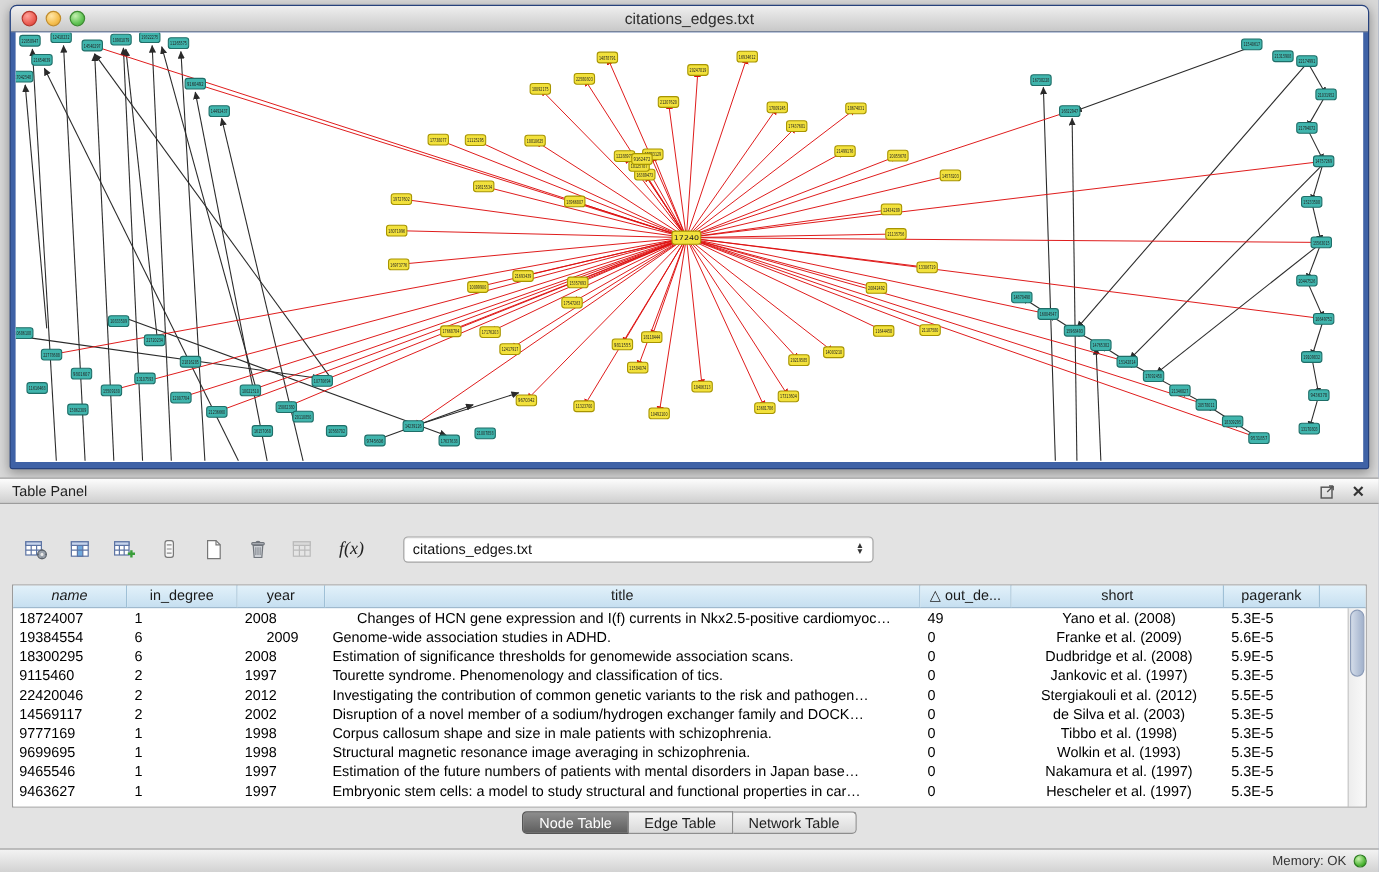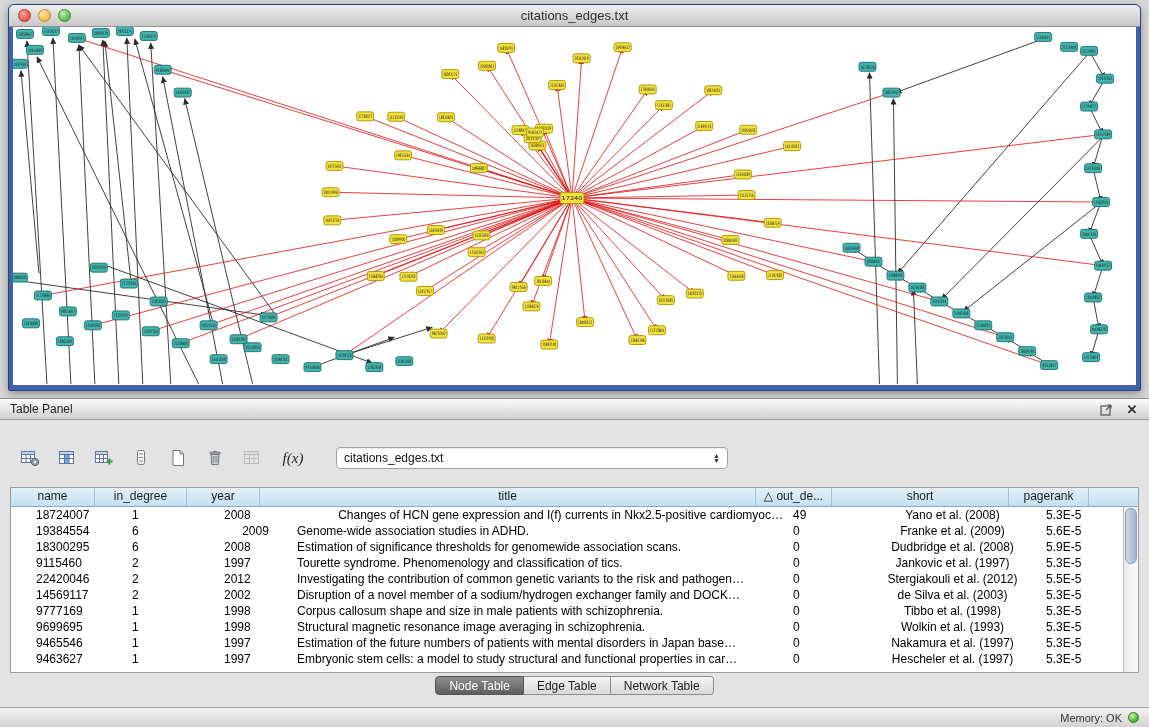--- a/index.html
+++ b/index.html
@@ -79,21 +79,21 @@
   }
   .table-header { display: flex; height: 19px; }
   .th {
     height: 19px; line-height: 17px; font-size: 12px; color: #1a1a1a; text-align: center;
     background: linear-gradient(#e2f1fa,#c6dff0);
     border-right: 1px solid #9fc0d6; border-bottom: 1px solid #8aaac2;
     overflow: hidden; white-space: nowrap; flex: none;
   }
   .th.filler { flex: 1; border-right: none; }
   .table-body { position: absolute; top: 19px; left: 0; right: 15px; bottom: 0; overflow: hidden; background:#fff; }
-  .tr { display: flex; height: 16px; line-height: 16px; padding-left: 20px; }
+  .tr { display: flex; height: 16px; line-height: 16px; }
   .td { flex: none; padding: 0 5px; font-size: 12px; color: #000; white-space: nowrap; overflow: hidden; }
   .vscroll {
     position: absolute; top: 19px; right: 0; width: 15px; bottom: 0;
     background: linear-gradient(90deg,#ededed,#f9f9f9);
     border-left: 1px solid #c2c2c2;
   }
   .vthumb {
     position: absolute; top: 1px; left: 1px; right: 1px; height: 56px;
     border-radius: 7px;
     background: linear-gradient(90deg,#d3dce9,#a2b2cc);
@@ -763,35 +763,35 @@
       <span>citations_edges.txt</span>
       <span class="combo-arrows">
           <span>▲</span>
           <span>▼</span>
         </span>
     </div>
   </div>
 
   <div class="table-wrap">
     <div class="table-header">
-        <div class="th" style="width: 84px;">name</div>
+        <div class="th" style="width: 95px; font-style: italic;">name</div>
         <div class="th" style="width: 92px;">in_degree</div>
         <div class="th" style="width: 73px;">year</div>
         <div class="th" style="width: 496px;">title</div>
         <div class="th" style="width: 76px;">△ out_de...</div>
         <div class="th" style="width: 177px;">short</div>
         <div class="th" style="width: 80px;">pagerank</div>
         <div class="th filler"></div>
       </div>
     <div class="table-body">
         <div class="tr">
           <div class="td" style="width: 96px; text-align: left;">18724007</div>
           <div class="td" style="width: 92px; text-align: left;">1</div>
           <div class="td" style="width: 73px; text-align: left;">2008</div>
-          <div class="td" style="width: 496px; text-align: right;">Changes of HCN gene expression and I(f) currents in Nkx2.5-positive cardiomyoc…</div>
+          <div class="td" style="width: 496px; text-align: center;">Changes of HCN gene expression and I(f) currents in Nkx2.5-positive cardiomyoc…</div>
           <div class="td" style="width: 76px; text-align: left;">49</div>
           <div class="td" style="width: 177px; text-align: center;">Yano et al. (2008)</div>
           <div class="td" style="width: 80px; text-align: left;">5.3E-5</div>
         </div>
         <div class="tr">
           <div class="td" style="width: 96px; text-align: left;">19384554</div>
           <div class="td" style="width: 92px; text-align: left;">6</div>
           <div class="td" style="width: 73px; text-align: center;">2009</div>
           <div class="td" style="width: 496px; text-align: left;">Genome-wide association studies in ADHD.</div>
           <div class="td" style="width: 76px; text-align: left;">0</div>

